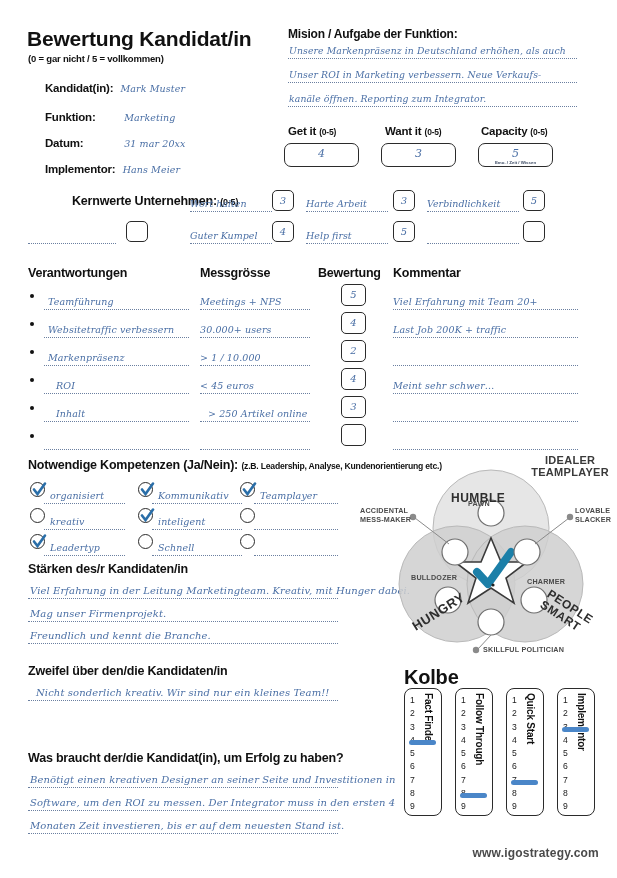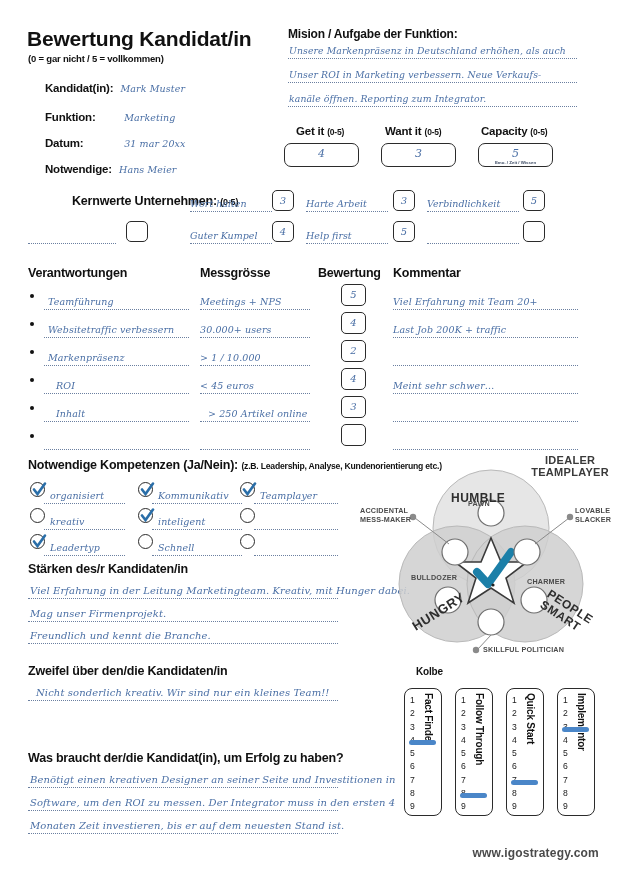--- a/index.html
+++ b/index.html
@@ -149,21 +149,21 @@
     letter-spacing: 0.3px;
   }
   .venn-cal {
     position: absolute;
     font-family: "Liberation Sans Narrow","Liberation Sans",sans-serif;
     font-weight: bold; font-size: 7.2px; color: #4a4a4a;
     line-height: 8.5px; letter-spacing: 0.2px; white-space: nowrap;
   }
 
   
-  .kolbe-h { position: absolute; left: 416px; top: 666px; font-size: 10px; }
+  .kolbe-h { position: absolute; left: 404px; top: 666px; font-size: 20px; }
   .kcol {
     position: absolute; top: 688px; width: 38px; height: 128px;
     border: 1.3px solid #2b2b2b; border-radius: 8px; background: #fff;
   }
   .kcol .nums {
     position: absolute; left: 5px; top: 5px;
     font-family: "Liberation Sans", sans-serif;
     font-size: 8.6px; color: #1a1a1a; line-height: 13.3px;
   }
   .kcol .vlab {
@@ -200,40 +200,40 @@
   </div>
   <div class="frow" style="top:111px">
     <span class="lab hd" style="display:inline-block;width:72px">Funktion:</span>
     <span class="val ink">Marketing</span>
   </div>
   <div class="frow" style="top:137px">
     <span class="lab hd" style="display:inline-block;width:72px">Datum:</span>
     <span class="val ink">31 mar 20xx</span>
   </div>
   <div class="frow" style="top:163px">
-    <span class="lab hd">Notwendige:</span>
+    <span class="lab hd">Implementor:</span>
     <span class="val ink">Hans Meier</span>
   </div>
 
   <div class="mission-h hd">Mision / Aufgabe der Funktion:</div>
 
   <div class="mline" style="top:42px">
     <span class="ink">Unsere Markenpräsenz in Deutschland erhöhen, als auch</span>
     <span class="rule"></span>
   </div>
   <div class="mline" style="top:66px">
     <span class="ink">Unser ROI in Marketing verbessern.  Neue Verkaufs-</span>
     <span class="rule"></span>
   </div>
   <div class="mline" style="top:90px">
     <span class="ink">kanäle öffnen.  Reporting zum Integrator.</span>
     <span class="rule"></span>
   </div>
 
-  <div class="scorelab hd" style="left:296px;top:125px">
+  <div class="scorelab hd" style="left:288px;top:125px">
     <span>Get it</span>
     <span class="sm">(0-5)</span>
   </div>
   <div class="scorelab hd" style="left:385px;top:125px">
     <span>Want it</span>
     <span class="sm">(0-5)</span>
   </div>
   <div class="scorelab hd" style="left:481px;top:125px">
     <span>Capacity</span>
     <span class="sm">(0-5)</span>

